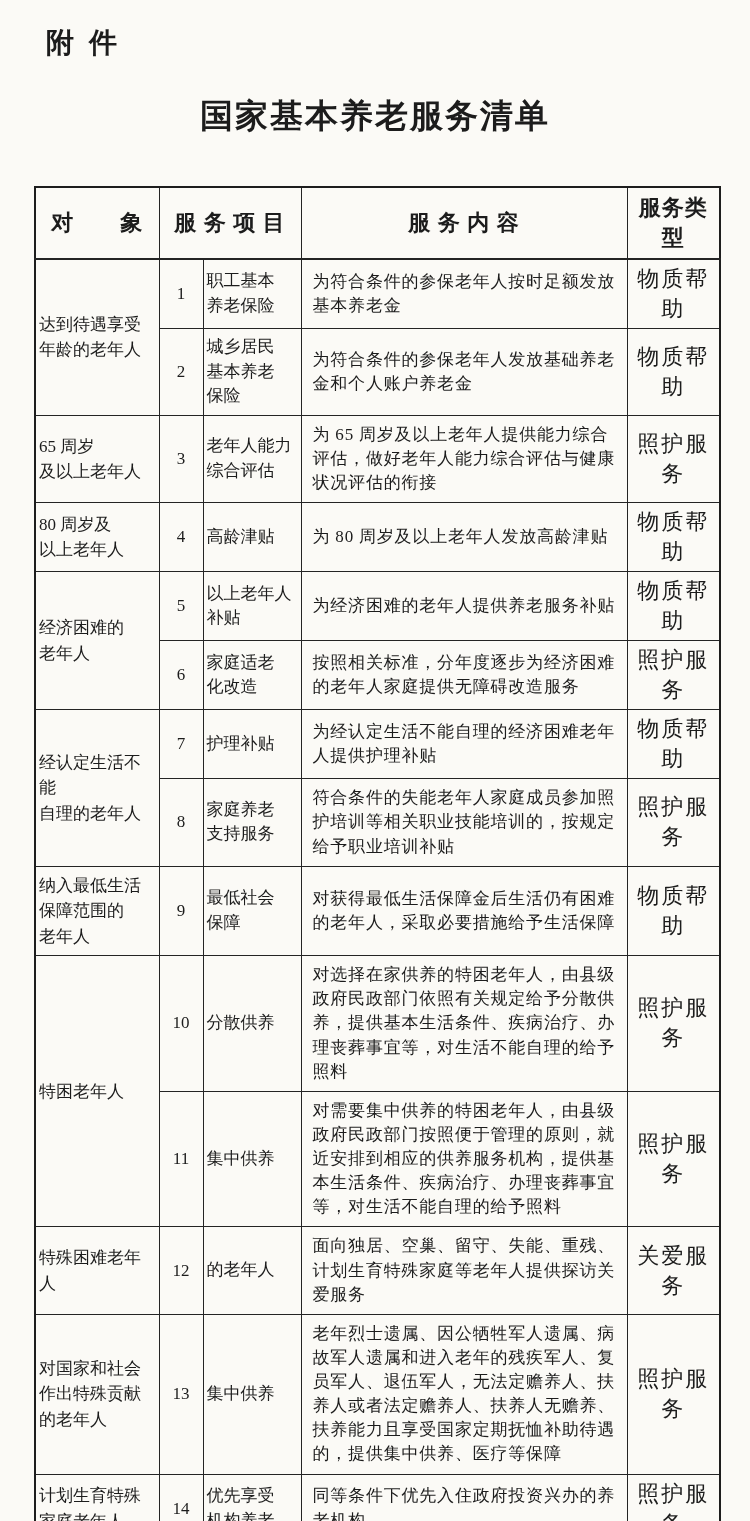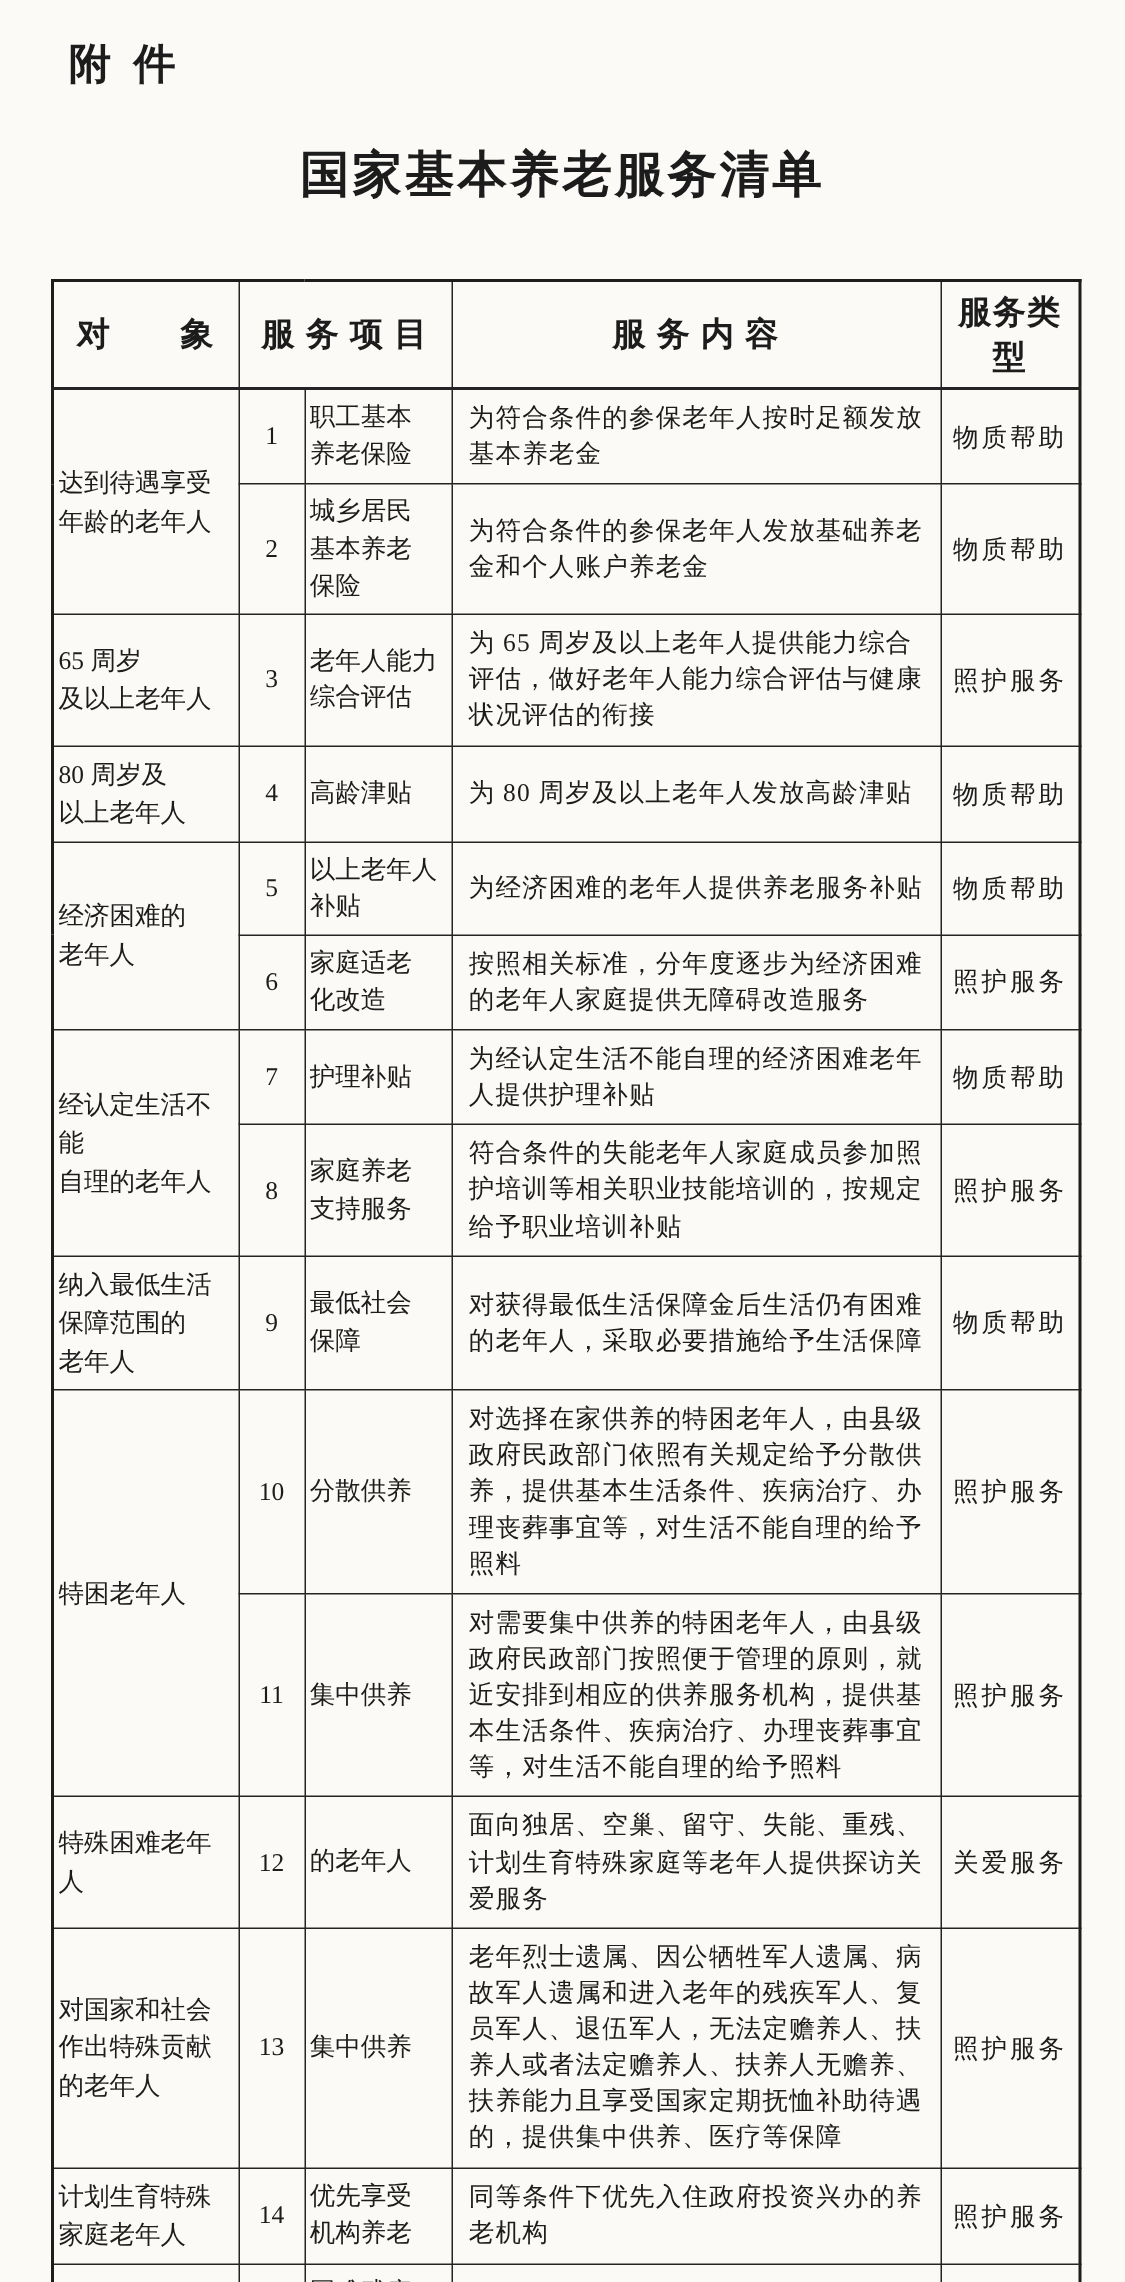--- a/index.html
+++ b/index.html
@@ -67,21 +67,21 @@
   }
   td.c-content {
     text-align: left;
     font-size: 17px;
     padding: 7px 9px 7px 11px;
     line-height: 1.42;
     letter-spacing: 0.8px;
   }
   td.c-type {
     text-align: center;
-    font-size: 17px;
+    font-size: 22px;
     padding: 4px 2px;
     letter-spacing: 2px;
     border-radius: 20px;
   }
 </style>
 </head>
 <body>
 
 <div class="page">
 

